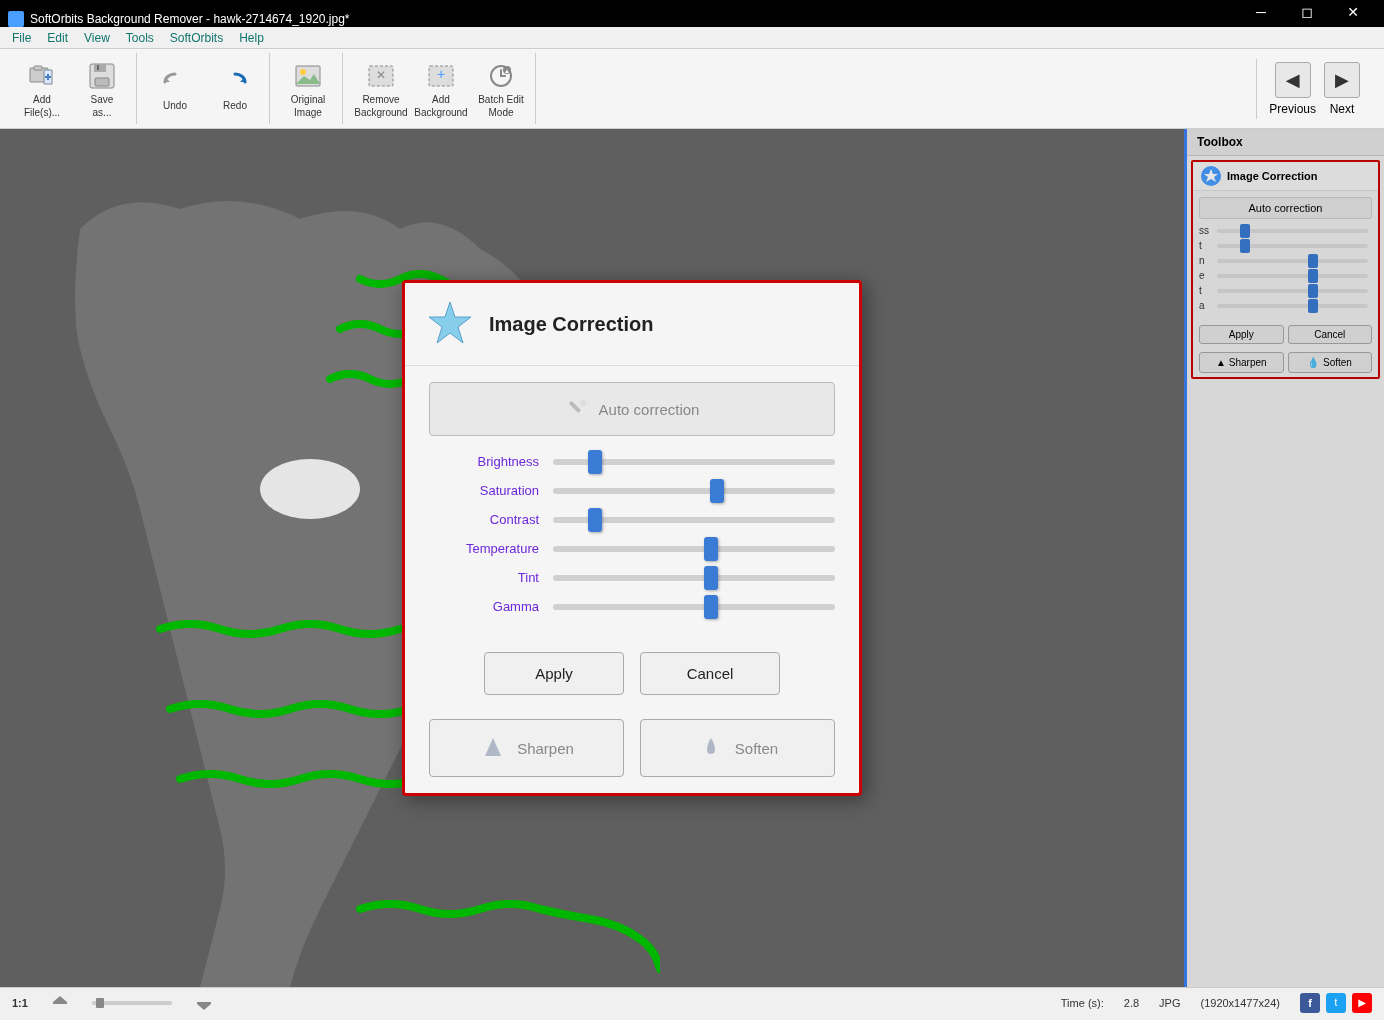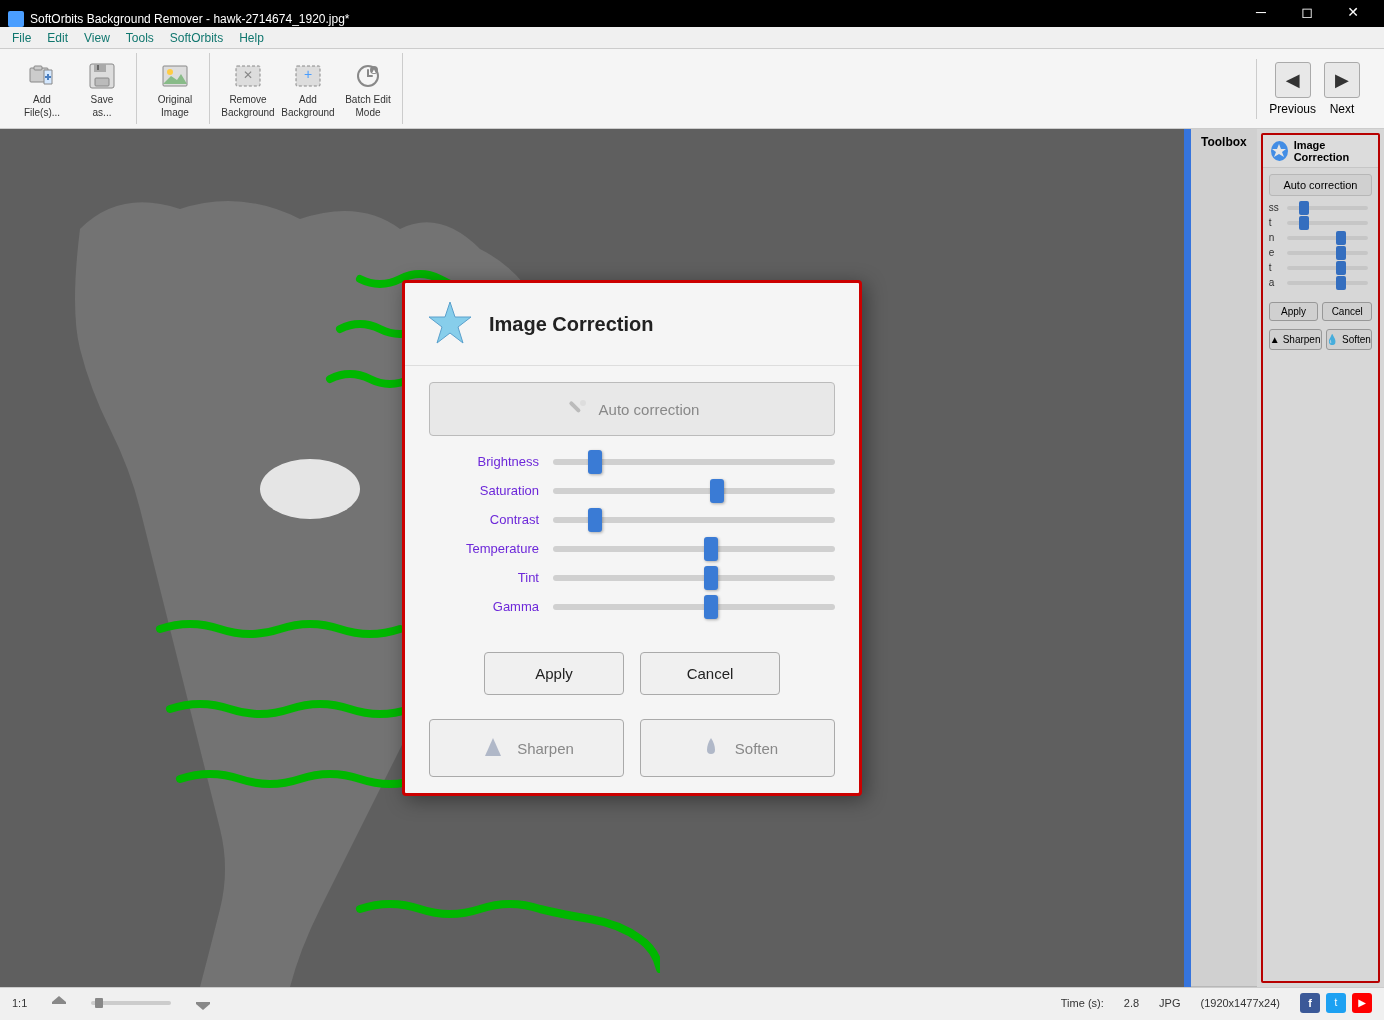--- a/index.html
+++ b/index.html
@@ -108,23 +108,23 @@
       position: absolute;
       top: 0; left: 0;
       width: 660px;
       height: 100%;
     }
 
     
     .toolbox-panel {
       width: 200px;
       background: #f0f0f0;
-      border-left: 7px solid #3b82f6;
-      display: flex;
-      flex-direction: row;
+      border-left: 3px solid #3b82f6;
+      display: flex;
+      flex-direction: column;
     }
     .toolbox-header {
       background: #e8e8e8;
       padding: 6px 10px;
       font-size: 12px;
       font-weight: bold;
       border-bottom: 1px solid #ccc;
     }
     .toolbox-section {
       border: 2px solid #cc0000;
@@ -340,21 +340,21 @@
       height: 30px;
       background: #f0f0f0;
       border-top: 1px solid #ccc;
       display: flex;
       align-items: center;
       padding: 0 12px;
       justify-content: space-between;
       font-size: 11px;
       color: #333;
     }
-    .status-left { display: flex; align-items: center; gap: 24px; }
+    .status-left { display: flex; align-items: center; gap: 24px; font-weight: bold; }
     .status-right { display: flex; align-items: center; gap: 20px; }
   </style>
 </head>
 <body>
 
 <div class="title-bar">
   <div class="title-bar-left">
     <div class="title-bar-icon"></div>
     <span>SoftOrbits Background Remover - hawk-2714674_1920.jpg*</span>
   </div>
@@ -396,20 +396,40 @@
           <rect x="6" y="2" width="12" height="8" fill="#aaa"></rect>
           <rect x="7" y="16" width="14" height="8" rx="1" fill="#bbb" stroke="#888" stroke-width="1"></rect>
           <rect x="9" y="3" width="2" height="5" fill="#666"></rect>
         </svg>
       </div>
       <span>Save</span>
       <span>as...</span>
     </button>
   </div>
 
+  <div class="toolbar-group">
+    <button class="toolbar-btn">
+      <div class="toolbar-icon">
+        <svg width="28" height="28" viewBox="0 0 28 28">
+          <path d="M14 6 C8 6 4 10 4 14" stroke="#999" stroke-width="3" fill="none" stroke-linecap="round"></path>
+          <polygon points="4,9 4,14 9,14" fill="#999"></polygon>
+        </svg>
+      </div>
+      <span>Undo</span>
+    </button>
+    <button class="toolbar-btn">
+      <div class="toolbar-icon">
+        <svg width="28" height="28" viewBox="0 0 28 28">
+          <path d="M14 6 C20 6 24 10 24 14" stroke="#1a6cb5" stroke-width="3" fill="none" stroke-linecap="round"></path>
+          <polygon points="24,9 24,14 19,14" fill="#1a6cb5"></polygon>
+        </svg>
+      </div>
+      <span>Redo</span>
+    </button>
+  </div>
 
   <div class="toolbar-group">
     <button class="toolbar-btn">
       <div class="toolbar-icon">
         <svg width="28" height="28" viewBox="0 0 28 28">
           <rect x="2" y="4" width="24" height="20" rx="1" fill="#ddd" stroke="#888" stroke-width="1"></rect>
           <circle cx="9" cy="10" r="3" fill="#ffcc44"></circle>
           <polygon points="2,22 10,14 16,18 20,12 26,22" fill="#88bb88"></polygon>
         </svg>
       </div>

